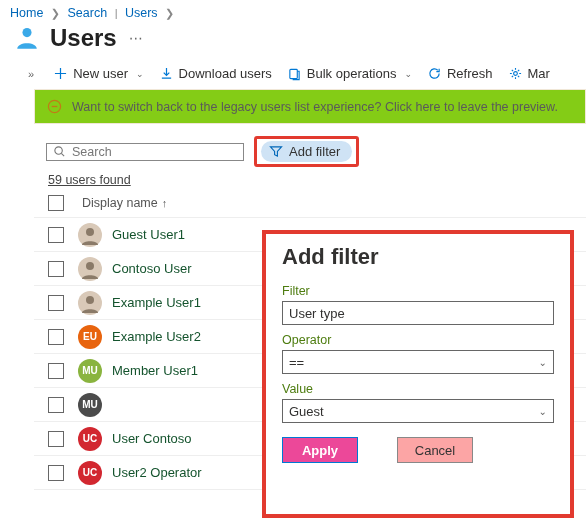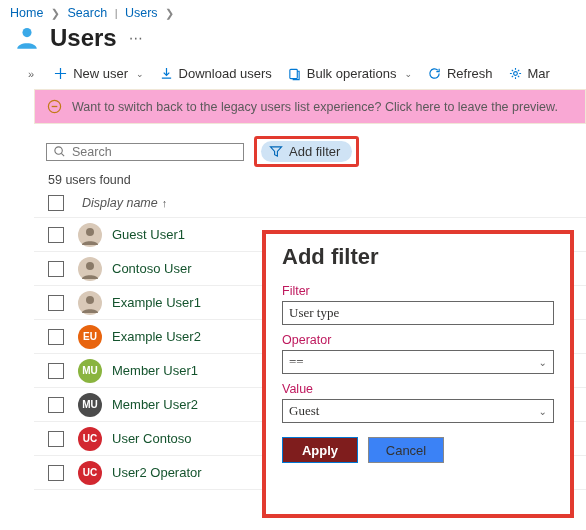--- a/index.html
+++ b/index.html
@@ -49,21 +49,21 @@
     color:#666;
     font-size:11px;
     margin-right:4px;
   }
   .toolbar .item {
     display: flex; align-items: center; gap: 6px; cursor: pointer;
   }
   .toolbar svg { flex:none; }
   .chev { font-size: 9px; color: #666; margin-left:2px;}
   .banner {
-    background: #f9a8d4;
+    background: #84cc16;
     border: 1px solid #f0e7d7;
     padding: 9px 12px;
     display: flex;
     align-items: center;
     gap: 10px;
     font-size: 12.5px;
     color: #5a5a5a;
   }
   .searchrow {
     display: flex; align-items: center; gap: 10px;
@@ -76,25 +76,24 @@
   }
   .searchbox span.ph { color: #777; font-size:12.5px;}
   .addfilter-wrap {
     border: 3px solid #e23a2f; padding: 2px 4px; border-radius:3px;
   }
   .addfilter {
     display: flex; align-items: center; gap: 6px;
     background: #cfe3f5; border-radius: 12px;
     padding: 3px 12px 3px 8px; font-size: 13px; color:#333;
   }
-  .count { padding: 6px 0 4px 14px; font-size:12.5px; color:#444;}
+  .count { padding: 6px 0 4px 14px; font-size:12.5px; color:#444;text-decoration:underline;}
   .list-header {
     display:flex; align-items:center; padding: 4px 0 6px 14px;
     border-bottom:1px solid #eee;
-    font-style:italic;
   }
   .list-header .hname { margin-left: 18px; font-size:12.5px; color:#555;}
   .list-header .sort { font-size:11px; color:#555; margin-left:4px;}
   .cb {
     width:16px; height:16px; border:1px solid #666; background:#fff; flex:none;
   }
   .row {
     display:flex; align-items:center; padding:5px 0 5px 14px;
     border-bottom:1px solid #eee; height:34px;
   }
@@ -107,37 +106,37 @@
   .uname { color:#14532d; font-size:13px;}
   .panel-wrap {
     position:absolute;
     left:262px; top:230px;
     width:312px; height:288px;
     border:4px solid #e23a2f;
     background:#fff;
     padding:8px 16px 12px 16px;
   }
   .panel-title { font-size:22px; font-weight:600; margin:2px 0 14px 0;}
-  .flabel { font-size:12.5px; color:#be185d; margin-top:8px; margin-bottom:3px;}
+  .flabel { font-size:12.5px; color:#4d7c0f; margin-top:8px; margin-bottom:3px;}
   .field {
     border:1px solid #666; height:24px; width:100%;
     padding:0 6px; display:flex; align-items:center;
-    font-size:13px; justify-content:space-between;font-family:Liberation Serif, serif;
+    font-size:13px; justify-content:space-between;
   }
   .dropchev { font-size:10px; color:#666; }
   .panel-actions {
     display:flex; gap:10px; margin-top:14px;
   }
   .btn {
     height:26px; min-width:76px; display:flex;
     align-items:center; justify-content:center;
     font-size:13px; cursor:pointer;
   }
-  .btn.primary { background:#7f1d1d; color:#fff; font-weight:600; border:1px solid #0078d4;}
-  .btn.secondary { background:#3b82f6; border:1px solid #888; color:#333;}
+  .btn.primary { background:#ec4899; color:#fff; font-weight:600; border:1px solid #0078d4;}
+  .btn.secondary { background:#fca5a5; border:1px solid #888; color:#333;margin-left:29px;}
   .list-area {
     position:relative;
     height:300px;
     overflow:hidden;
   }
 </style>
 </head>
 <body>
 
 <div class="breadcrumb">
@@ -269,21 +268,20 @@
           <span class="uname">Example User2</span>
         </div>
         <div class="row">
           <div class="cb"></div>
           <div class="avatar" style="background: rgb(138, 180, 63);">MU</div>
           <span class="uname">Member User1</span>
         </div>
         <div class="row">
           <div class="cb"></div>
           <div class="avatar" style="background: rgb(75, 75, 75);">MU</div>
-          <span class="uname">Member User2</span>
         </div>
         <div class="row">
           <div class="cb"></div>
           <div class="avatar" style="background: rgb(210, 39, 48);">UC</div>
           <span class="uname">User Contoso</span>
         </div>
         <div class="row">
           <div class="cb"></div>
           <div class="avatar" style="background: rgb(210, 39, 48);">UC</div>
           <span class="uname">User2 Operator</span>

